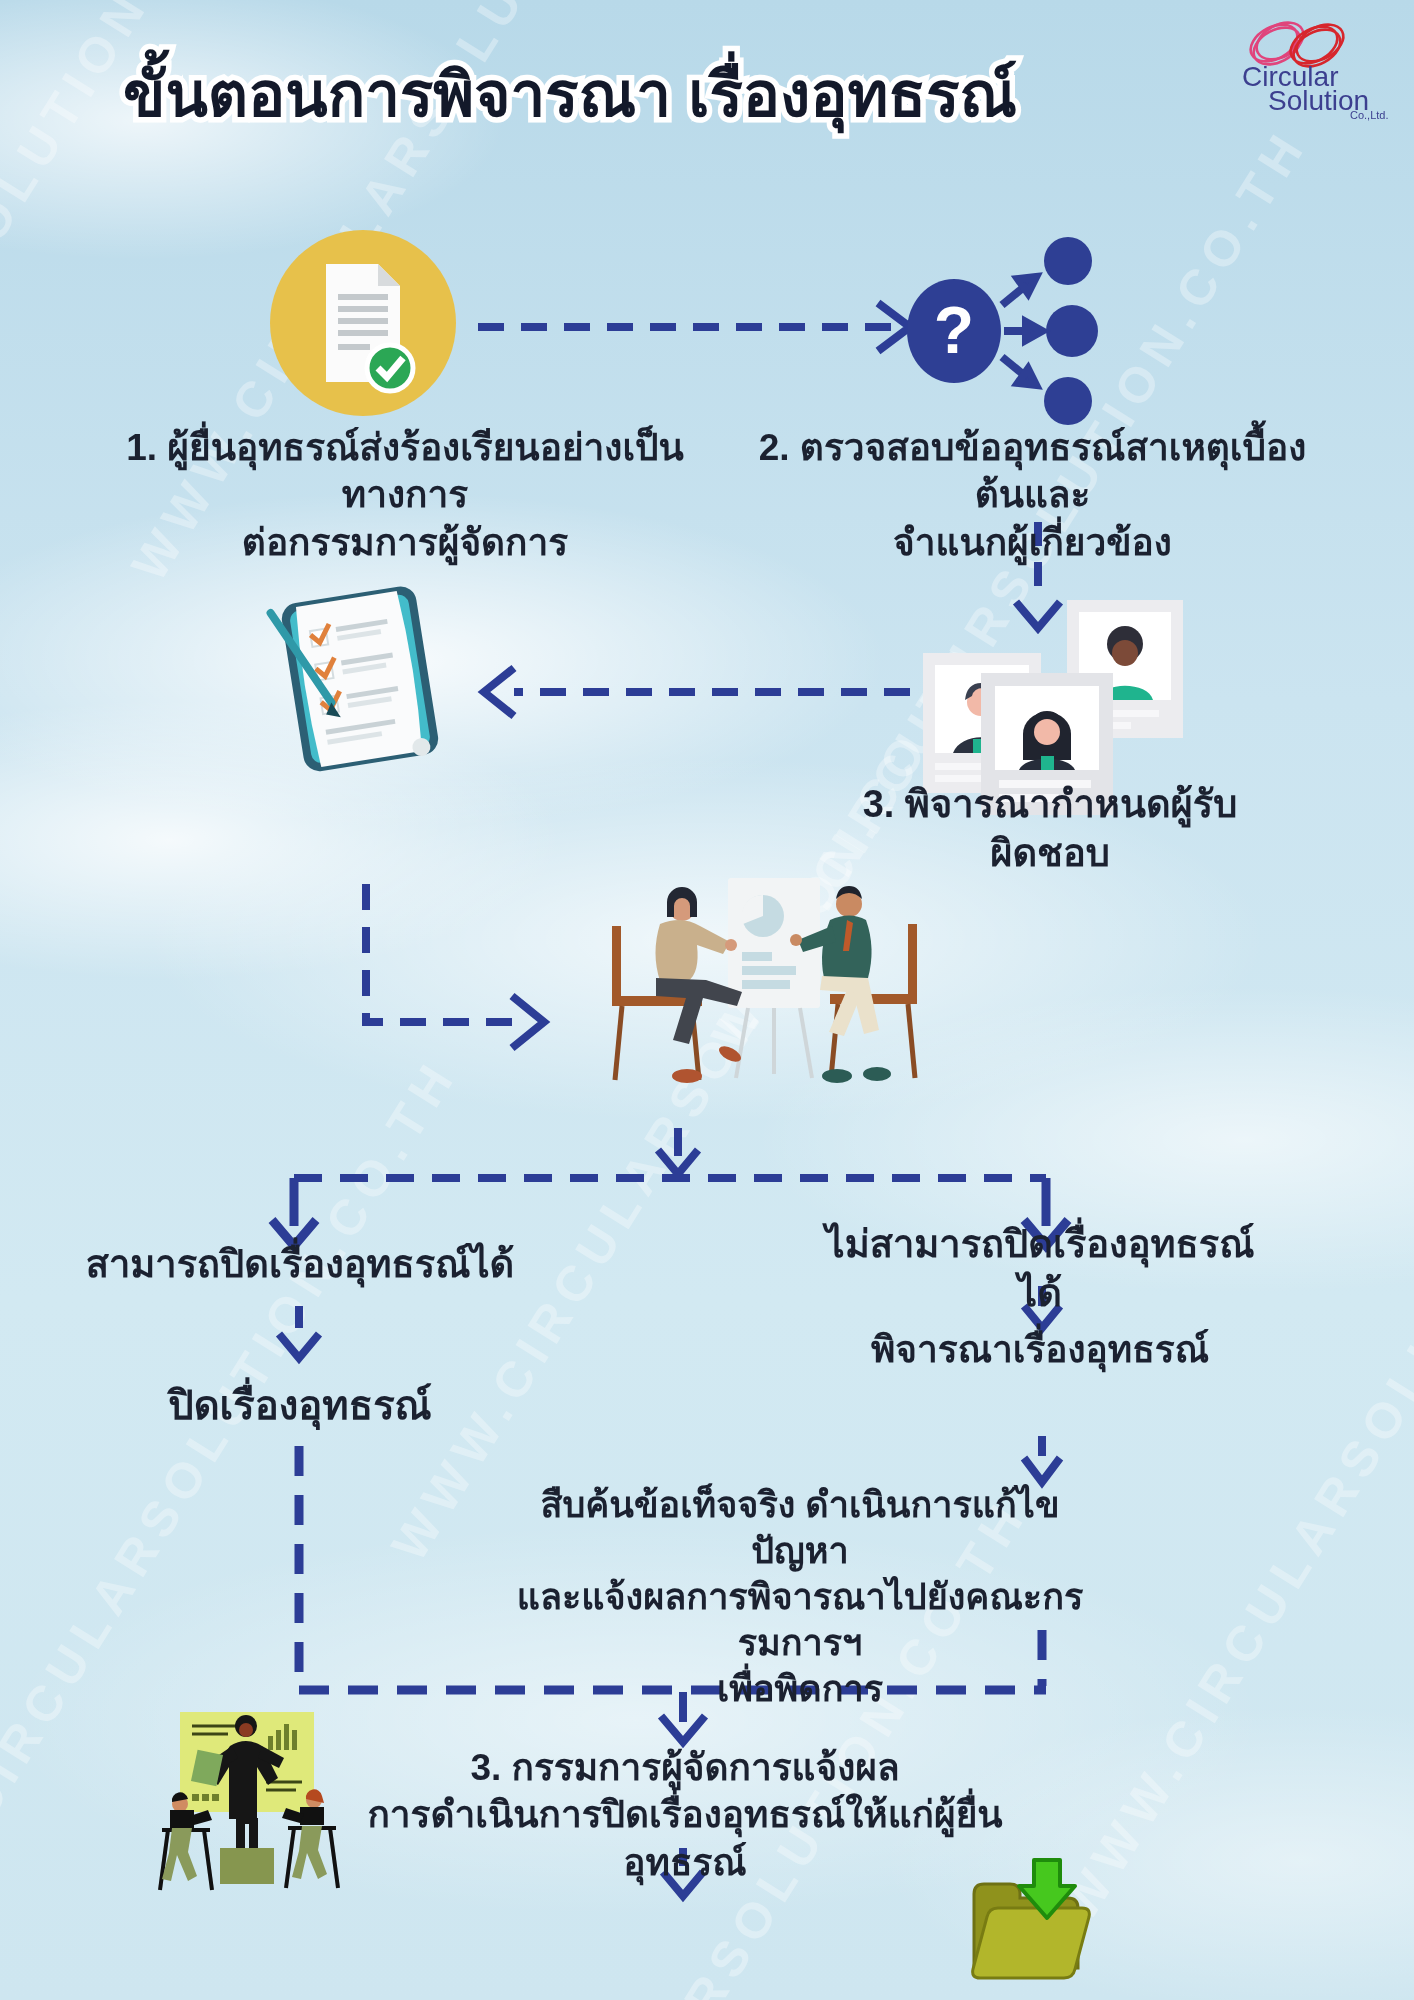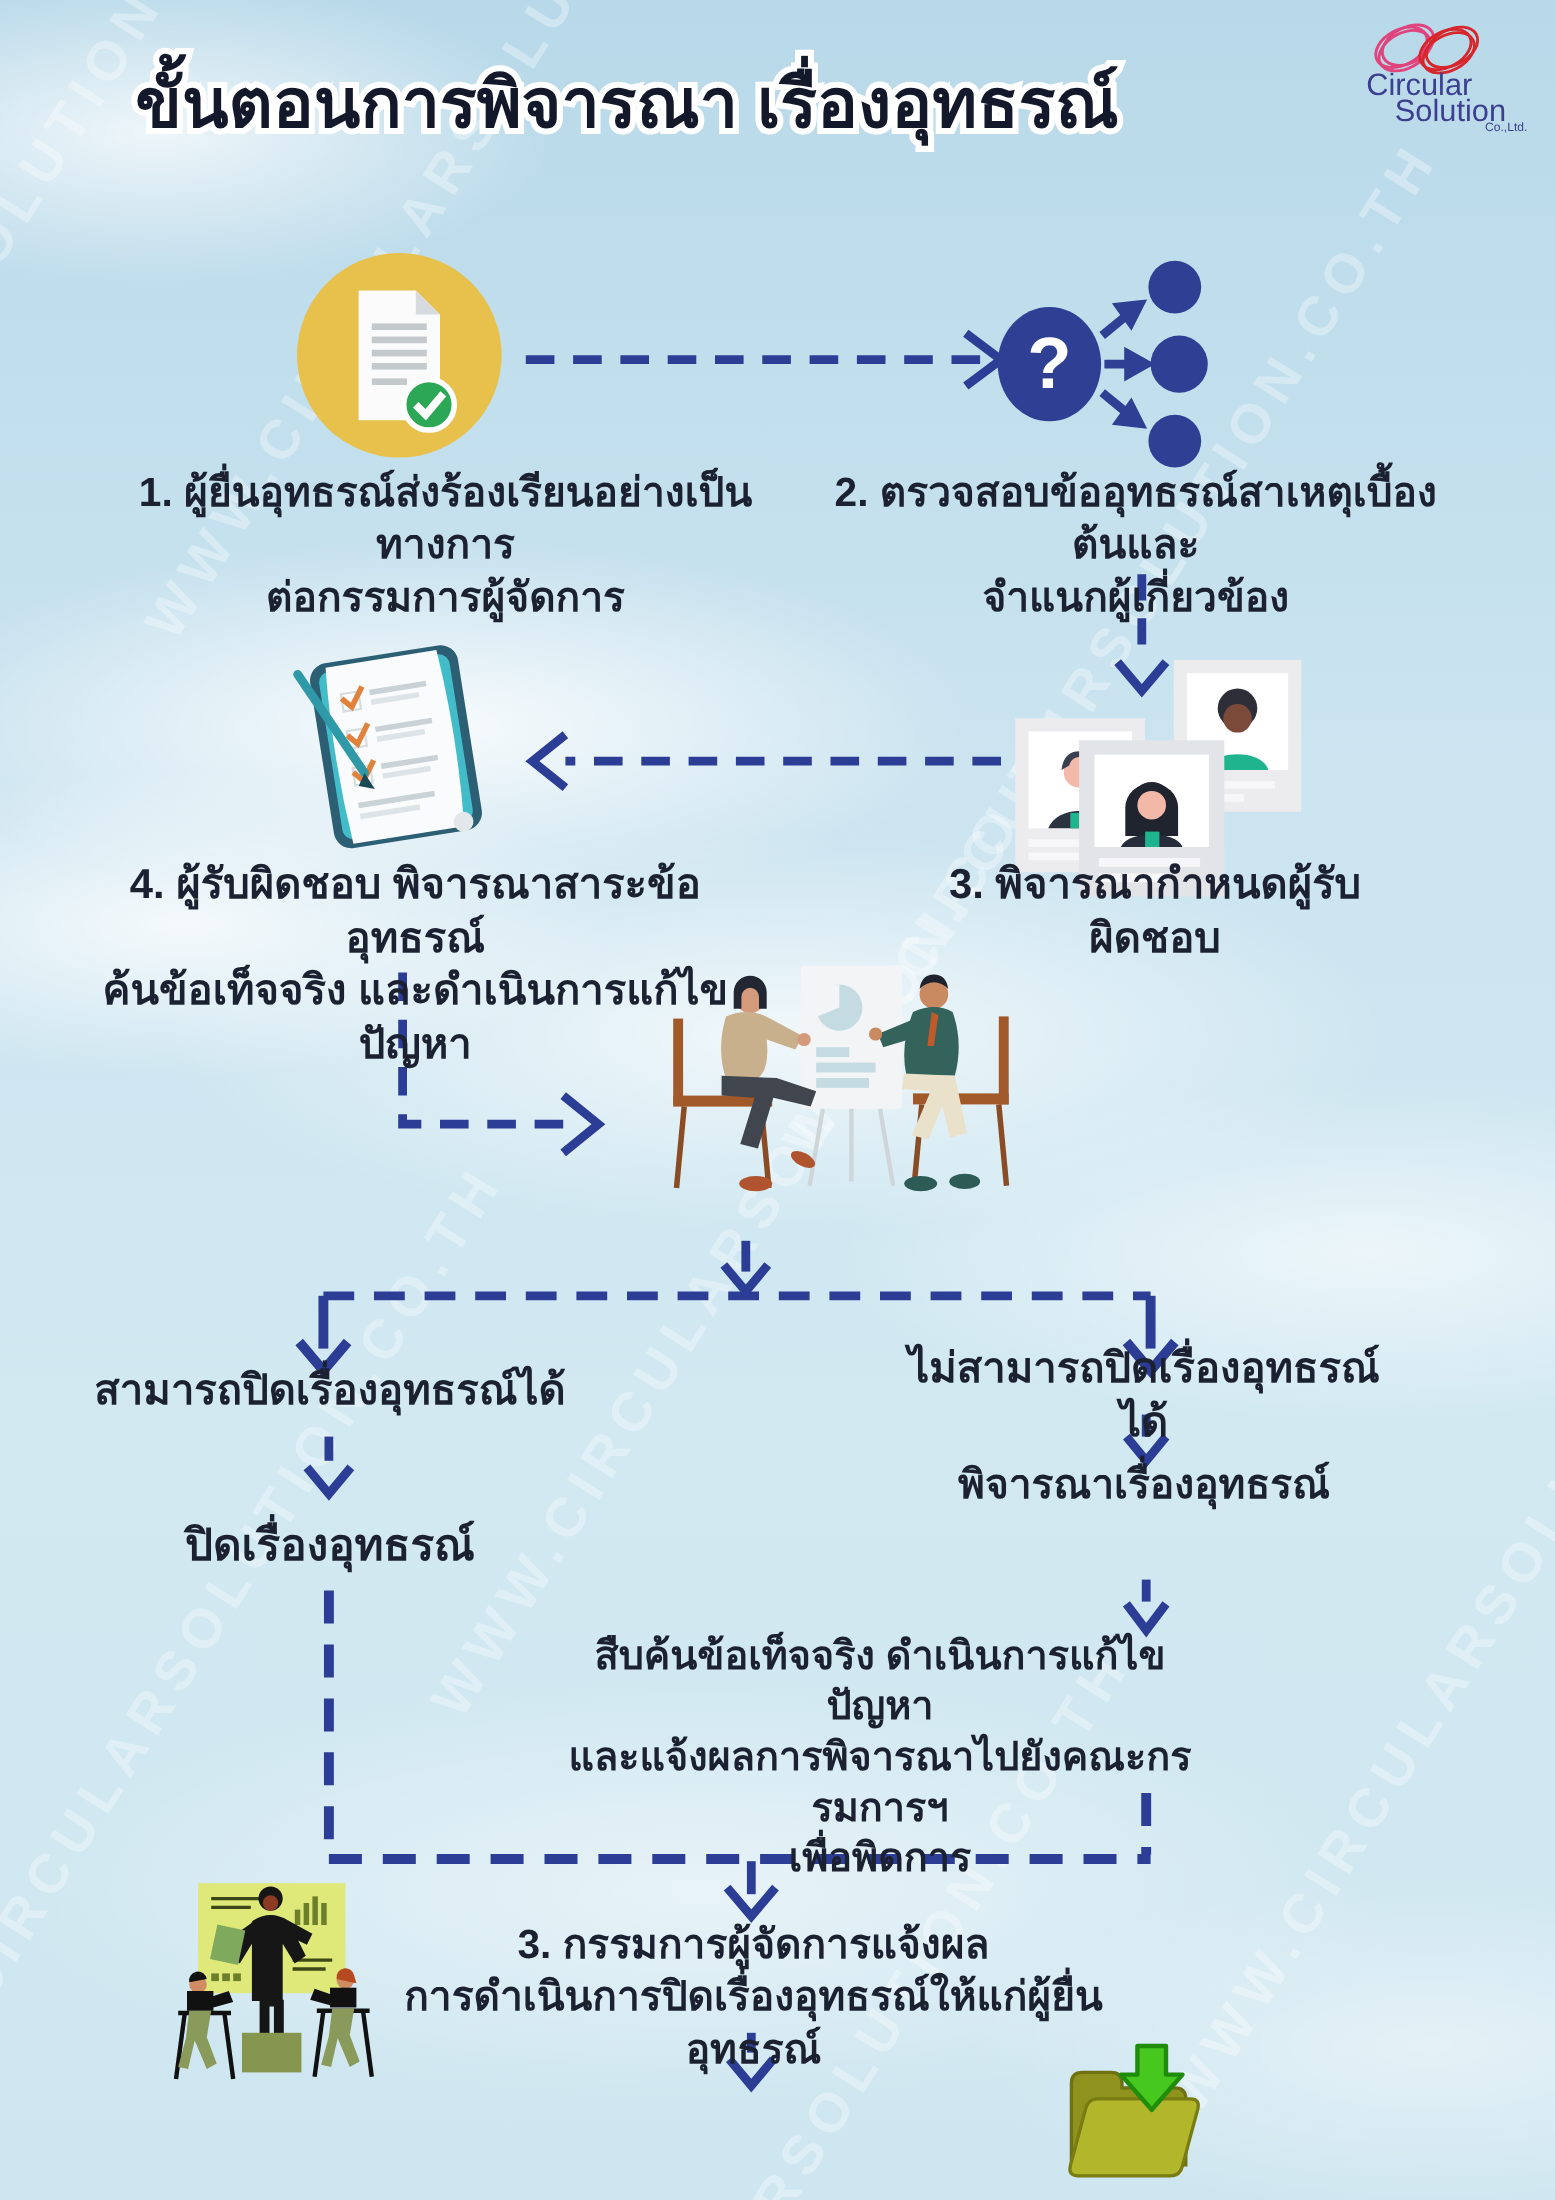--- a/index.html
+++ b/index.html
@@ -323,24 +323,20 @@
 
   <div class="t s37" style="left:735px;top:424px;width:595px">
     <div>2. ตรวจสอบข้ออุทธรณ์สาเหตุเบื้องต้นและ</div>
     <div>จำแนกผู้เกี่ยวข้อง</div>
   </div>
 
   <div class="t s38" style="left:845px;top:780px;width:410px">
     <div>3. พิจารณากำหนดผู้รับผิดชอบ</div>
   </div>
 
-  <div class="t s38" style="left:90px;top:780px;width:575px">
-    <div>4. ผู้รับผิดชอบ พิจารณาสาระข้ออุทธรณ์</div>
-    <div>ค้นข้อเท็จจริง และดำเนินการแก้ไขปัญหา</div>
-  </div>
 
 
   <div class="t s38" style="left:85px;top:1240px;width:430px">
     <div>สามารถปิดเรื่องอุทธรณ์ได้</div>
   </div>
 
   <div class="t s40" style="left:135px;top:1380px;width:330px">
     <div>ปิดเรื่องอุทธรณ์</div>
   </div>
 

